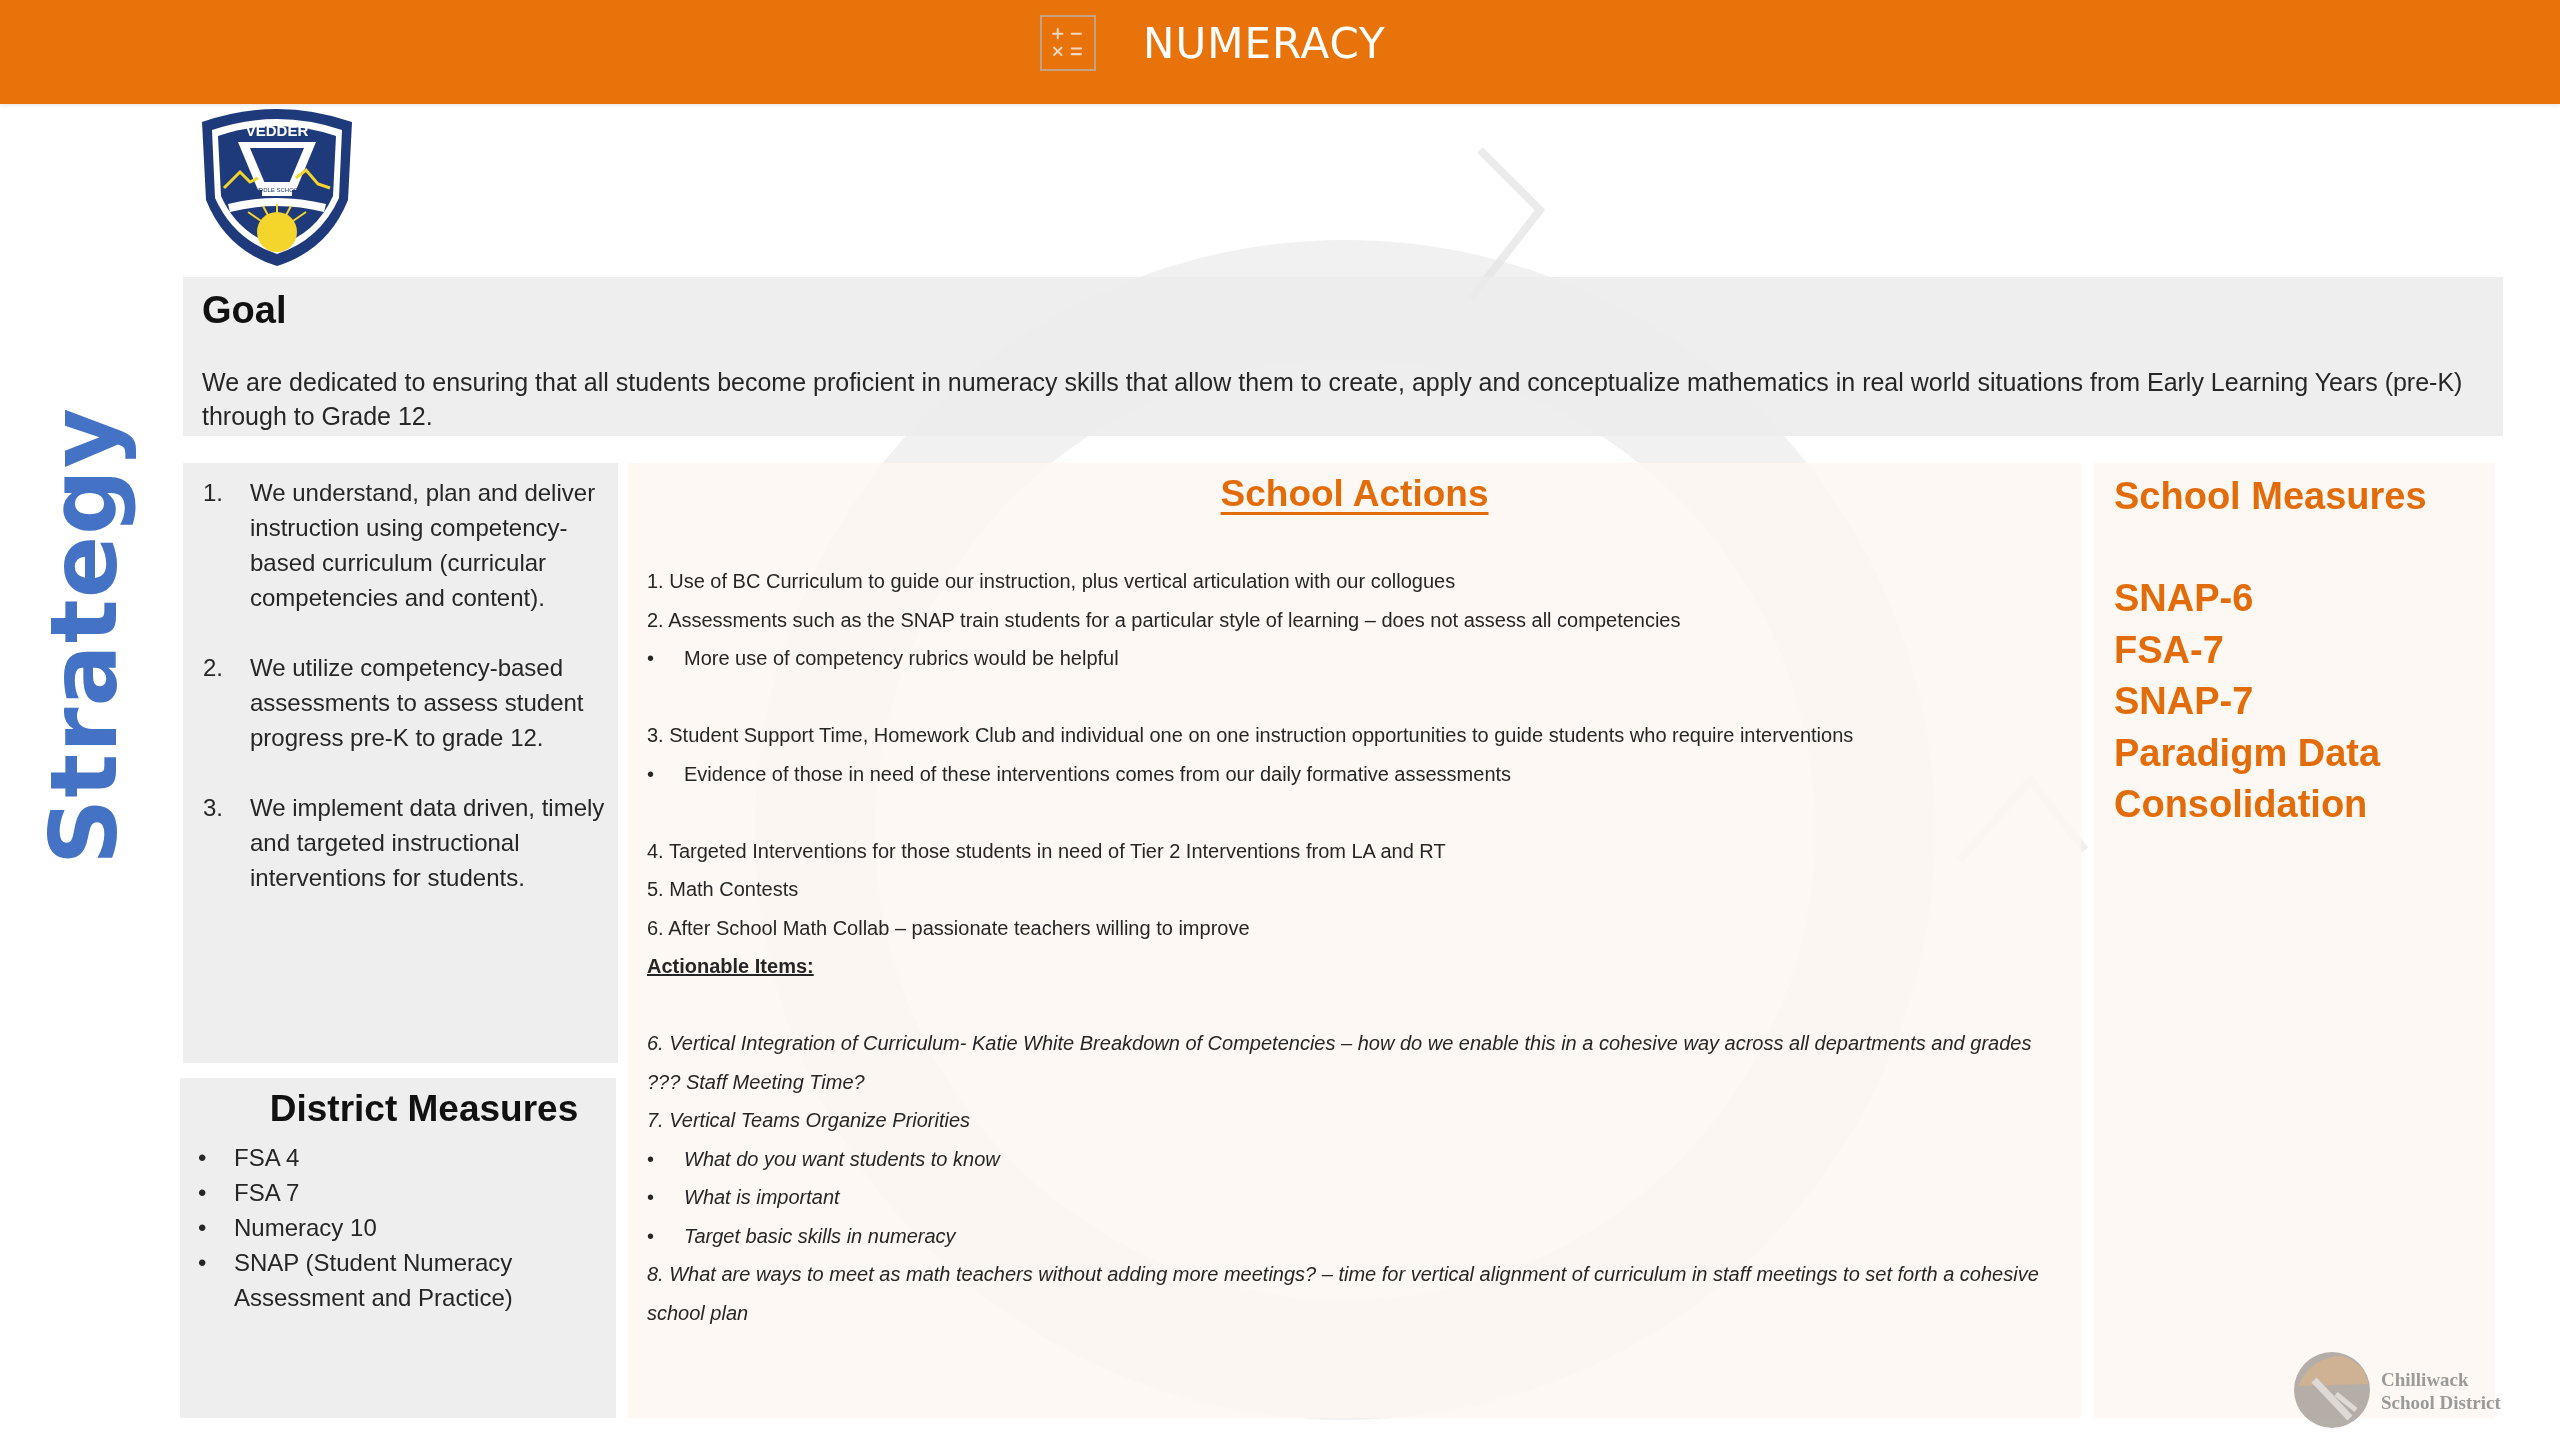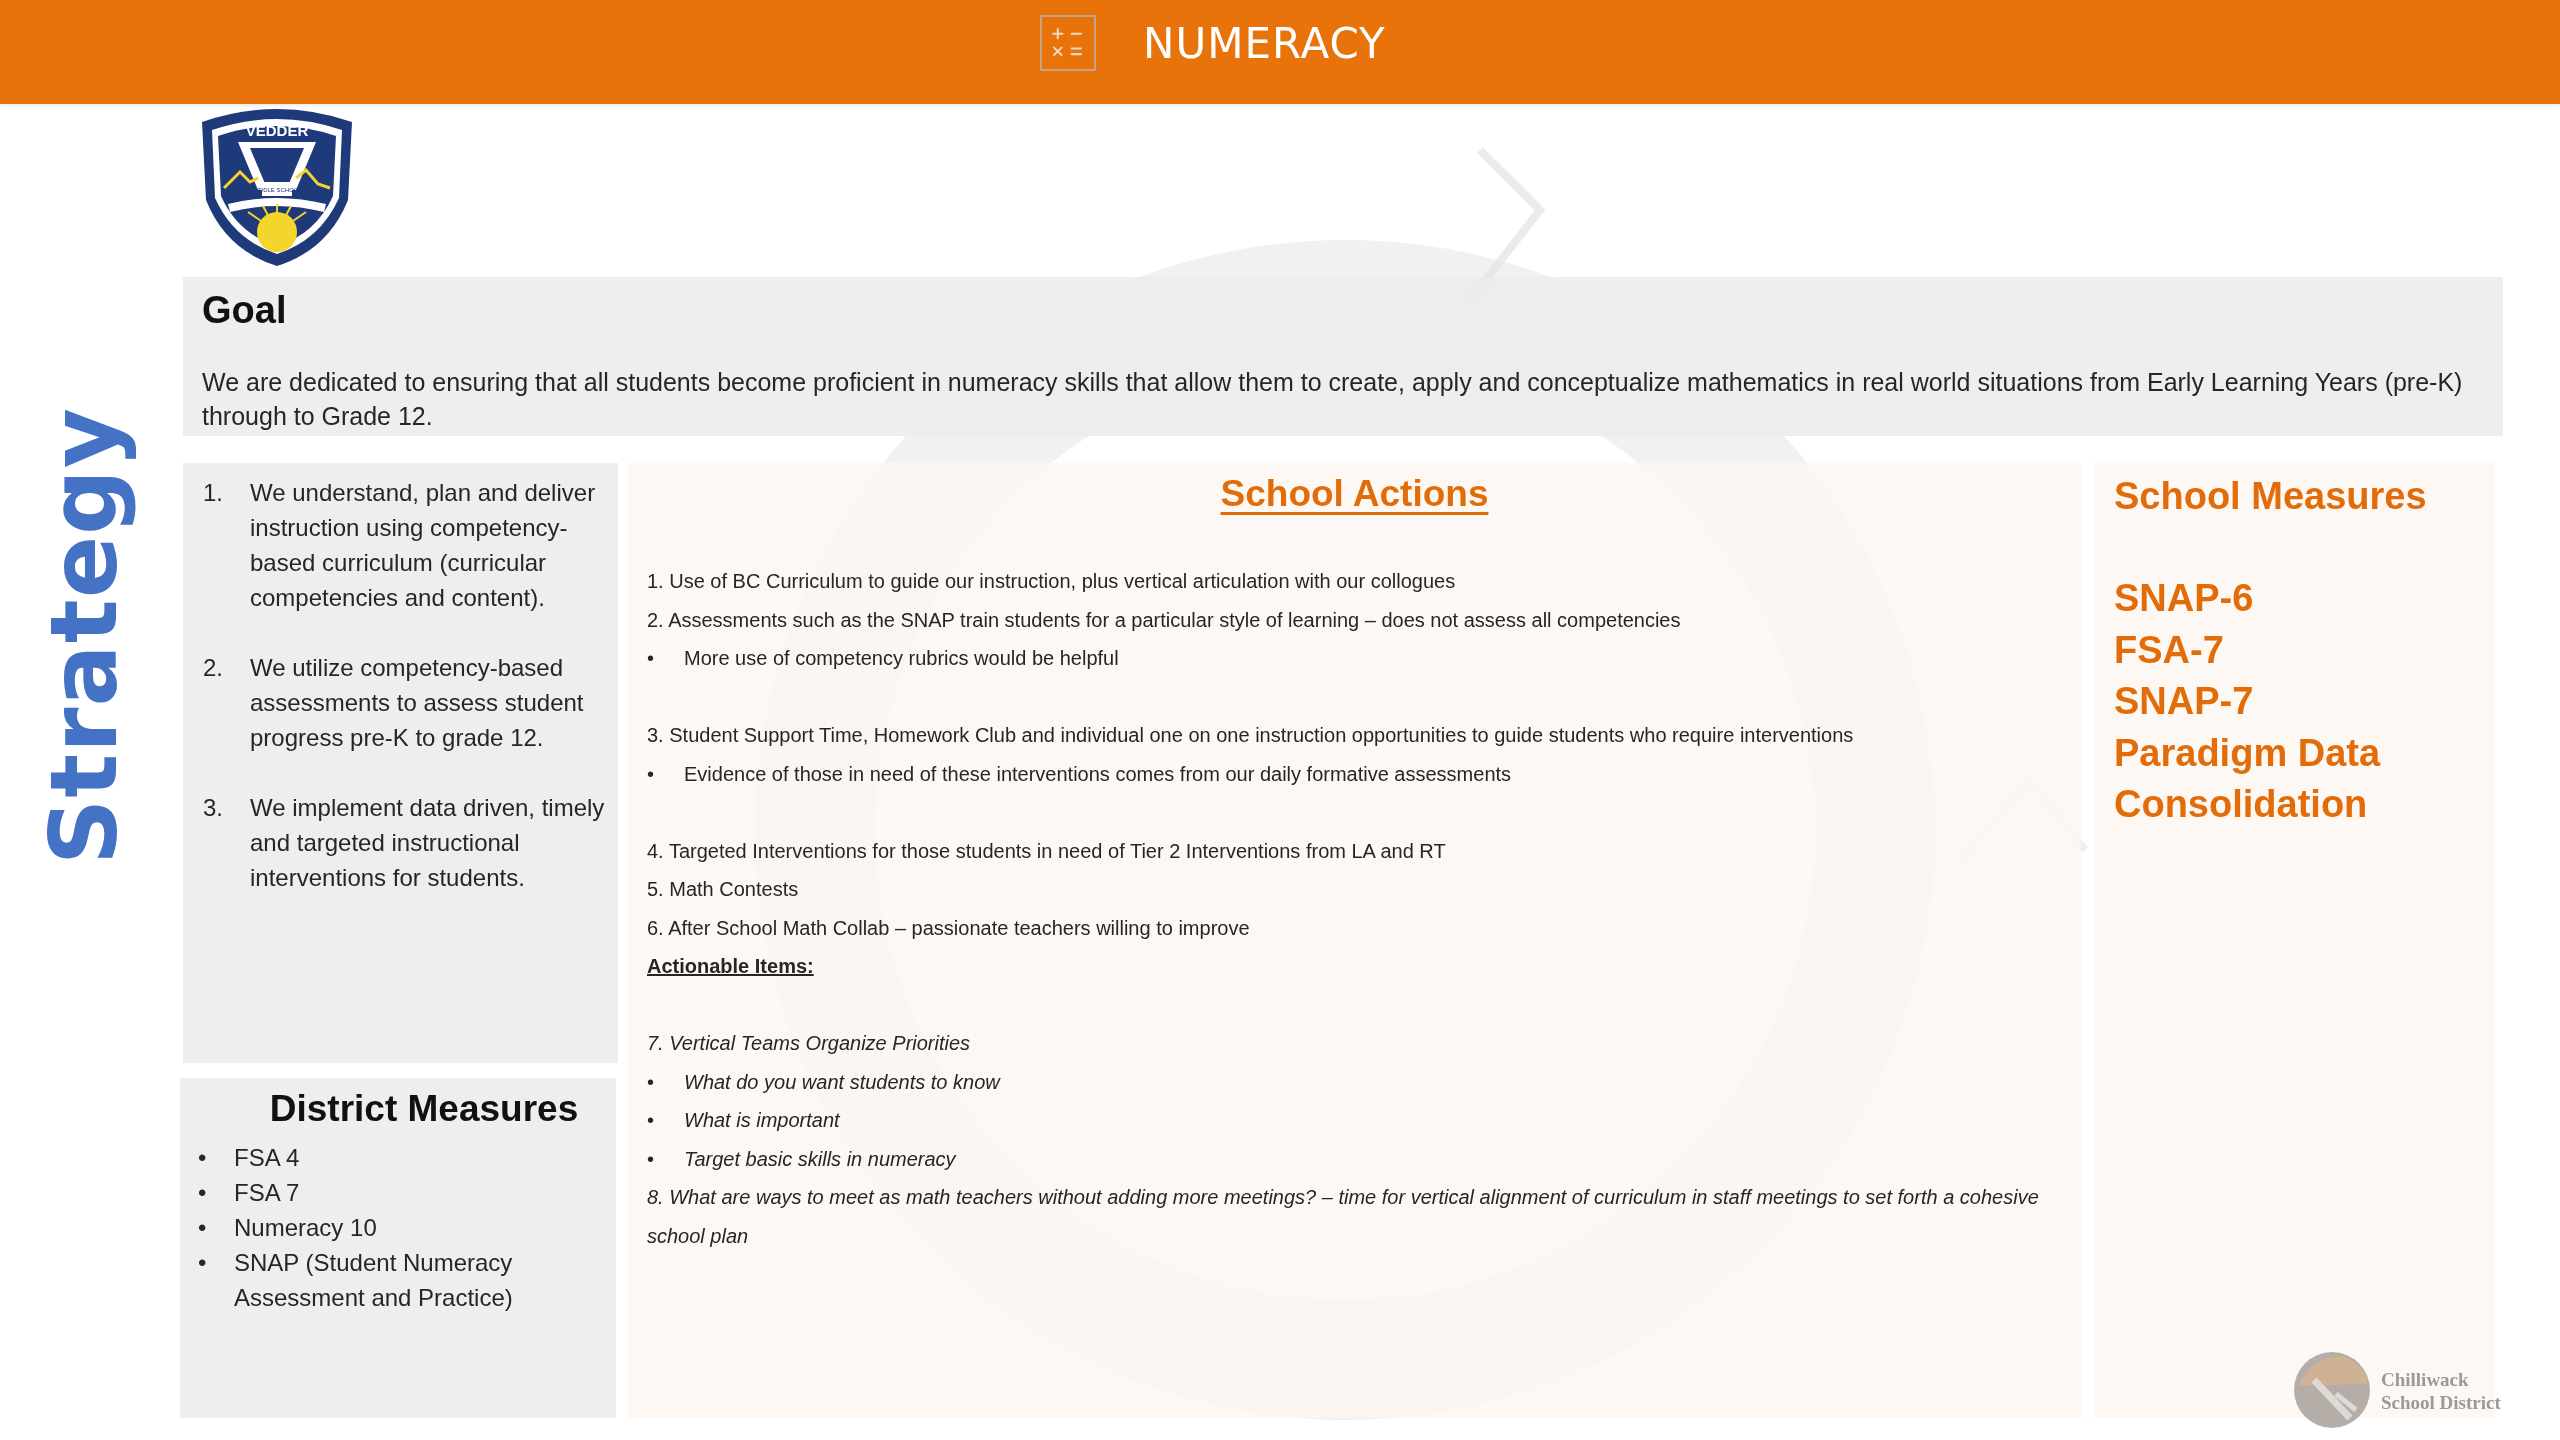--- a/index.html
+++ b/index.html
@@ -192,20 +192,21 @@
       <div class="line bullet"><span class="b" style="font-style: normal;">•</span><span>More use of competency rubrics would be helpful</span></div>
       <div class="line gap"></div>
       <div class="line">3. Student Support Time, Homework Club and individual one on one instruction opportunities to guide students who require interventions</div>
       <div class="line bullet"><span class="b" style="font-style: normal;">•</span><span>Evidence of those in need of these interventions comes from our daily formative assessments</span></div>
       <div class="line gap"></div>
       <div class="line">4. Targeted Interventions for those students in need of Tier 2 Interventions from LA and RT</div>
       <div class="line">5. Math Contests</div>
       <div class="line">6. After School Math Collab – passionate teachers willing to improve</div>
       <div class="line heading-u">Actionable Items:</div>
       <div class="line gap"></div>
+      <div class="line italic">6. Vertical Integration of Curriculum- Katie White Breakdown of Competencies – how do we enable this in a cohesive way across all departments and grades ??? Staff Meeting Time?</div>
       <div class="line italic">7. Vertical Teams Organize Priorities</div>
       <div class="line bullet italic"><span class="b" style="font-style: normal;">•</span><span>What do you want students to know</span></div>
       <div class="line bullet italic"><span class="b" style="font-style: normal;">•</span><span>What is important</span></div>
       <div class="line bullet italic"><span class="b" style="font-style: normal;">•</span><span>Target basic skills in numeracy</span></div>
       <div class="line italic">8. What are ways to meet as math teachers without adding more meetings? – time for vertical alignment of curriculum in staff meetings to set forth a cohesive school plan</div>
     </div>
 </div>
 
 <div class="measures-box">
   <div class="measures-title">School Measures</div>

